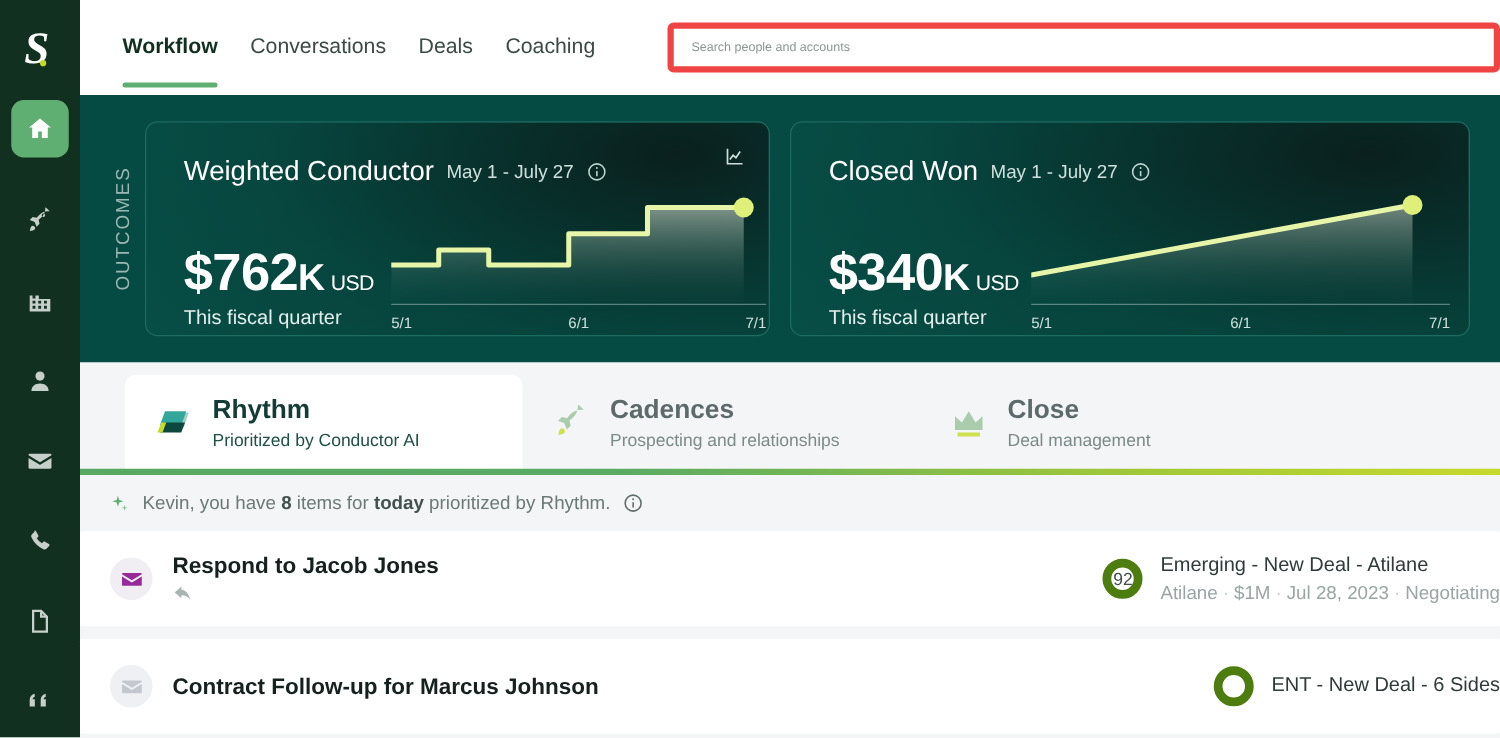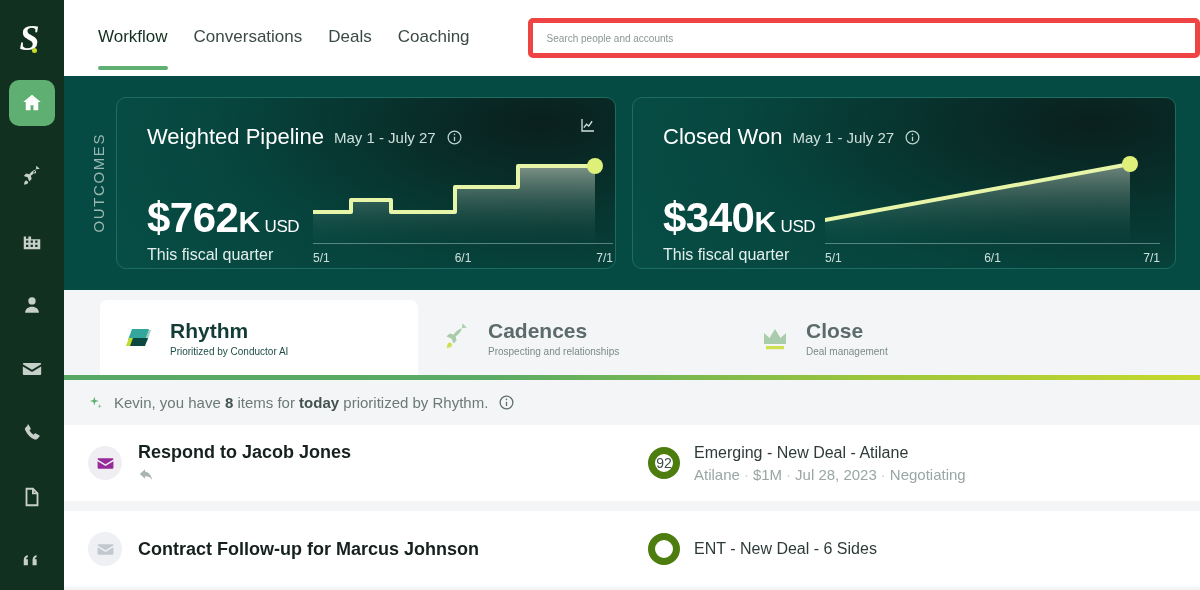--- a/index.html
+++ b/index.html
@@ -42,21 +42,21 @@
     position: absolute; left: 64px; top: 0; width: 1136px; height: 76px;
     background: #ffffff;
     display: flex; align-items: center;
   }
   .tabs-top { display: flex; align-items: flex-end; height: 76px; padding-left: 34px; gap: 26px; }
   .top-tab {
     font-size: 17px; color: #3c4a46; height: 76px;
     display: flex; align-items: center; position: relative; padding-bottom: 2px;
     white-space: nowrap;
   }
-  .top-tab.active { font-weight: 400; color: #12301f; }
+  .top-tab.active { font-weight: 700; color: #12301f; }
   .top-tab.active::after {
     content: ""; position: absolute; left: 0; right: 0; bottom: 6px;
     height: 4px; background: #5faf72; border-radius: 2px;
   }
   .search-wrap { margin-left: 58px; flex: 1; padding-right: 0; }
   .search-input {
     width: 100%; height: 40px; border: 5px solid #ef4444; border-radius: 5px;
     background: #fff; padding: 0 14px; font-size: 10px; color: #0369a1;
     font-family: "Liberation Sans", sans-serif;
   }
@@ -113,21 +113,21 @@
   }
   .seg-tabs { display: flex; padding: 10px 0 0 36px; height: 90px; position: relative; }
   .seg {
     display: flex; align-items: center; gap: 14px;
     padding: 14px 26px 16px 22px; min-width: 318px; height: 78px;
   }
   .seg.active { background: #ffffff; border-radius: 8px 8px 0 0; }
   .seg-ic { width: 34px; height: 34px; display: flex; align-items: center; justify-content: center; }
   .seg-name { font-size: 21px; font-weight: 700; color: #5c6a6a; line-height: 1.15; }
   .seg.active .seg-name { color: #143c36; }
-  .seg-sub { font-size: 10px; color: #7b8a88; margin-top: 3px; text-align: right; }
+  .seg-sub { font-size: 14px; color: #7b8a88; margin-top: 3px; text-align: right; }
   .seg.active .seg-sub { color: #1f4f46; }
   .seg-underline {
     position: absolute; left: 0; right: 0; bottom: 0; height: 5px;
     background: linear-gradient(90deg, #56a863 0%, #5aab64 38%, #9ec63a 72%, #c6d92d 100%);
   }
 
   
   .greeting {
     display: flex; align-items: center; gap: 10px;
     padding: 14px 0 14px 24px; font-size: 15px; color: #6b7977;
@@ -135,20 +135,21 @@
   .greeting b { color: #44524f; font-weight: 700; }
   .sparkle { color: #5faf72; display: flex; }
   .info-ic-dark { color: #5f6d6b; display: flex; }
 
   
   .task-list { padding: 0 0 0 0; }
   .task-row {
     background: #ffffff; height: 76px; margin-bottom: 10px;
     display: flex; align-items: center; padding-left: 24px;
     border-radius: 2px;
+    justify-content: space-between;
   }
   .task-left { display: flex; align-items: center; gap: 16px; width: 560px; }
   .av { width: 34px; height: 34px; border-radius: 50%; background: #f0eef2;
         display: flex; align-items: center; justify-content: center; color: #962a9b; flex: none; }
   .task-title { font-size: 18px; font-weight: 700; color: #16211f; }
   .task-sub { font-size: 16px; color: #8e9b99; display: flex; align-items: center; gap: 8px; margin-top: 4px; }
   .reply-ic { color: #aab5b3; display: flex; }
   .task-right { display: flex; align-items: center; gap: 14px; }
   .score {
     width: 32px; height: 32px; border-radius: 50%; border: 7px solid #4d7c0f;
@@ -251,21 +252,21 @@
     <div class="cards">
 
       <div class="metric-card">
         <div class="chart-ic">
           <svg width="18" height="18" viewBox="0 0 24 24" fill="none" stroke="currentColor" stroke-width="1.8">
             <path d="M4 4v16h16"></path>
               <path d="M6.5 15.5 10 11l3 2.5 4.5-6.5"></path>
           </svg>
         </div>
         <div class="card-head">
-          <div class="card-title">Weighted Pipeline</div>
+          <div class="card-title">Weighted Conductor</div>
           <div class="card-range">May 1 - July 27</div>
           <span class="info-ic">
             <svg width="17" height="17" viewBox="0 0 24 24" fill="none" stroke="currentColor" stroke-width="1.8">
               <circle cx="12" cy="12" r="9"></circle>
                 <path d="M12 11v6"></path>
                 <circle cx="12" cy="7.6" r="1.1" fill="currentColor" stroke="none"></circle>
             </svg>
           </span>
         </div>
         <div class="card-body">

